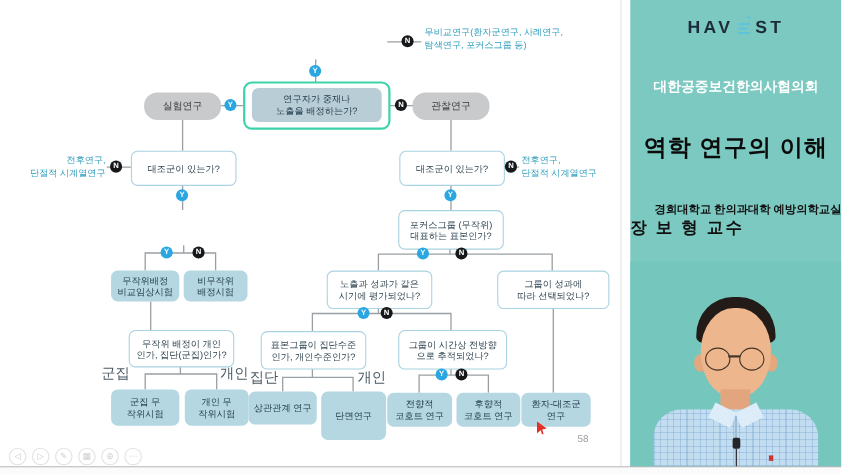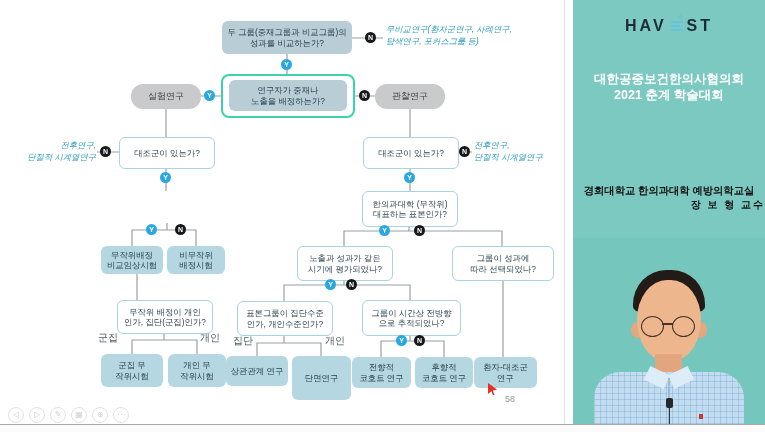--- a/index.html
+++ b/index.html
@@ -13,23 +13,23 @@
       line-height:1.25;color:#2f4450;}
   .fillb{background:#b9cdd7;color:#26404e;}
   .q{background:#fff;border:1px solid #a9d2e2;}
   .leaf{background:#b4d7e2;color:#27404e;}
   .grayb{background:#c9cacb;color:#3a3a3a;font-size:9px;border-radius:12px;}
   .ring{position:absolute;border:2.5px solid #3cd3ab;border-radius:8px;background:transparent;}
   .bdg{position:absolute;width:11px;height:11px;border-radius:50%;color:#fff;
        font-size:7px;font-weight:bold;line-height:11px;text-align:center;}
   .bdg.y{background:#2aa7e0;}
   .bdg.n{background:#17181a;}
-  .ann{position:absolute;font-size:8.3px;line-height:1.4;color:#2e9dbd;white-space:pre-line;font-style:italic;}
-  .blb{position:absolute;font-size:10px;color:#4a5a63;}
-  .pageno{position:absolute;left:505px;top:394px;width:30px;text-align:left;
+  .ann{position:absolute;font-size:8.3px;line-height:1.4;color:#2e9dbd;white-space:pre-line;}
+  .blb{position:absolute;font-size:13px;color:#4a5a63;}
+  .pageno{position:absolute;left:505px;top:394px;width:30px;text-align:right;
           font-size:9px;color:#9a9a9a;}
   .ptoolbar{position:absolute;left:8px;top:407px;display:flex;gap:5px;}
   .ticon{width:14px;height:14px;border:1px solid #e2e2e2;border-radius:50%;
          color:#cfcfcf;font-size:8px;line-height:14px;text-align:center;}
   .slide-edge{position:absolute;left:564px;top:0;width:1px;height:424px;background:#e4e4e4;}
   .bottom-line{position:absolute;left:0;top:424px;width:765px;height:1px;background:#a8a8a8;}
   .bottom-strip{position:absolute;left:0;top:425px;width:765px;height:7px;background:#fbfbfb;}
   .cursor{position:absolute;left:488px;top:383px;width:9px;height:12px;background:#e23126;
           clip-path:polygon(0 0,100% 55%,55% 62%,70% 100%,52% 100%,40% 68%,0 92%);}
   
@@ -41,24 +41,24 @@
   .e-icon i{position:absolute;left:0;width:11px;height:2.6px;background:#5fc3de;border-radius:1px;}
   .e-icon i:nth-child(1){top:1px;}
   .e-icon i:nth-child(2){top:5.2px;width:9px;}
   .e-icon i:nth-child(3){top:9.4px;}
   .e-icon em{position:absolute;left:8px;top:-7px;font-style:normal;font-size:7px;
              letter-spacing:0;color:#5fc3de;font-weight:bold;}
   .event{position:absolute;left:0;top:72px;width:192px;text-align:center;color:#fff;
          font-weight:bold;font-size:12.5px;line-height:15.5px;}
   .s-title{position:absolute;left:0;top:120px;width:192px;text-align:center;color:#0b0b0b;
            font-weight:bold;font-size:21px;letter-spacing:1px;}
-  .affil{position:absolute;left:0;top:184px;width:192px;text-align:center;color:#111;
-         font-weight:bold;font-size:10.3px;}
-  .pname{position:absolute;left:0;top:198px;width:192px;text-align:right;color:#111;
-         font-weight:bold;font-size:10px;letter-spacing:2px;}
+  .affil{position:absolute;left:0;top:184px;width:192px;text-align:right;color:#111;
+         font-weight:bold;font-size:10.3px;font-family:Liberation Serif, serif;}
+  .pname{position:absolute;left:0;top:198px;width:192px;text-align:left;color:#111;
+         font-weight:bold;font-size:15px;letter-spacing:2px;}
   
   .webcam{position:absolute;left:573px;top:238px;width:192px;height:186px;
           background:#75c6bd;overflow:hidden;}
   .hair{position:absolute;left:60px;top:32px;width:72px;height:46px;background:#221b18;
         border-radius:46% 46% 40% 40% / 75% 75% 20% 20%;}
   .ear{position:absolute;width:12px;height:16px;background:#e4a87e;border-radius:50%;top:84px;}
   .ear.l{left:58px;} .ear.r{left:122px;}
   .face{position:absolute;left:64px;top:42px;width:64px;height:80px;background:#eeb68d;
         border-radius:48% 48% 42% 42% / 50% 50% 52% 52%;}
   .gl{position:absolute;top:78px;width:21px;height:19px;border:1.7px solid #443529;
@@ -102,22 +102,20 @@
         M164 332 V340 M132 354 V340 H197 V354
         M457 152 H472
         M410 167 V191
         M409 225 V231 M344 246 V231 H502 V246
         M344 279 V285 M284 301 V285 H410 V300
         M284 334 V343 M257 356 V343 H321 V356
         M410 334 V341 M381 357 V341 H444 V357
         M503 279 V357"></path>
     </svg>
 
-    <div class="nd fillb" style="left:222px;top:21px;width:130px;height:33px">두 그룹(중재그룹과 비교그룹)의
-성과를 비교하는가?</div>
     <div class="ann" style="left:386px;top:24px;width:160px;text-align:left">무비교연구(환자군연구, 사례연구,
 탐색연구, 포커스그룹 등)</div>
 
     <div class="ring" style="left:221px;top:74px;width:130px;height:40px"></div>
     <div class="nd fillb" style="left:229px;top:80px;width:118px;height:31px">연구자가 중재나
 노출을 배정하는가?</div>
 
     <div class="nd grayb" style="left:131px;top:84px;width:70px;height:25px">실험연구</div>
     <div class="nd grayb" style="left:375px;top:84px;width:70px;height:25px">관찰연구</div>
 
@@ -131,21 +129,21 @@
     <div class="nd q" style="left:117px;top:300px;width:94px;height:32px">무작위 배정이 개인
 인가, 집단(군집)인가?</div>
     <div class="nd leaf" style="left:101px;top:354px;width:62px;height:33px">군집 무
 작위시험</div>
     <div class="nd leaf" style="left:168px;top:354px;width:58px;height:33px">개인 무
 작위시험</div>
 
     <div class="nd q" style="left:363px;top:137px;width:94px;height:30px">대조군이 있는가?</div>
     <div class="ann" style="left:474px;top:140px;width:92px;text-align:left">전후연구,
 단절적 시계열연구</div>
-    <div class="nd q" style="left:362px;top:191px;width:94px;height:34px">한의과대학 (무작위)
+    <div class="nd q" style="left:362px;top:191px;width:94px;height:34px">포커스그룹 (무작위)
 대표하는 표본인가?</div>
     <div class="nd q" style="left:297px;top:246px;width:94px;height:33px">노출과 성과가 같은
 시기에 평가되었나?</div>
     <div class="nd q" style="left:452px;top:246px;width:100px;height:33px">그룹이 성과에
 따라 선택되었나?</div>
     <div class="nd q" style="left:237px;top:301px;width:94px;height:33px">표본그룹이 집단수준
 인가, 개인수준인가?</div>
     <div class="nd q" style="left:362px;top:300px;width:97px;height:34px">그룹이 시간상 전방향
 으로 추적되었나?</div>
     <div class="nd leaf" style="left:226px;top:356px;width:62px;height:30px">상관관계 연구</div>
@@ -201,22 +199,22 @@
       <span class="e-icon">
         <i></i>
           <i></i>
           <i></i>
         <em>+</em>
       </span>
       <span>ST</span>
     </div>
     <div class="event">
       <div>대한공중보건한의사협의회</div>
-      <div>2021 춘계 학술대회</div>
     </div>
+    <div class="s-title">역학 연구의 이해</div>
     <div class="affil">경희대학교 한의과대학 예방의학교실</div>
     <div class="pname">장 보 형  교수</div>
   </div>
 
   <div class="webcam">
     <div class="hair"></div>
     <div class="ear l"></div>
     <div class="ear r"></div>
     <div class="face"></div>
     <div class="gl l"></div>

